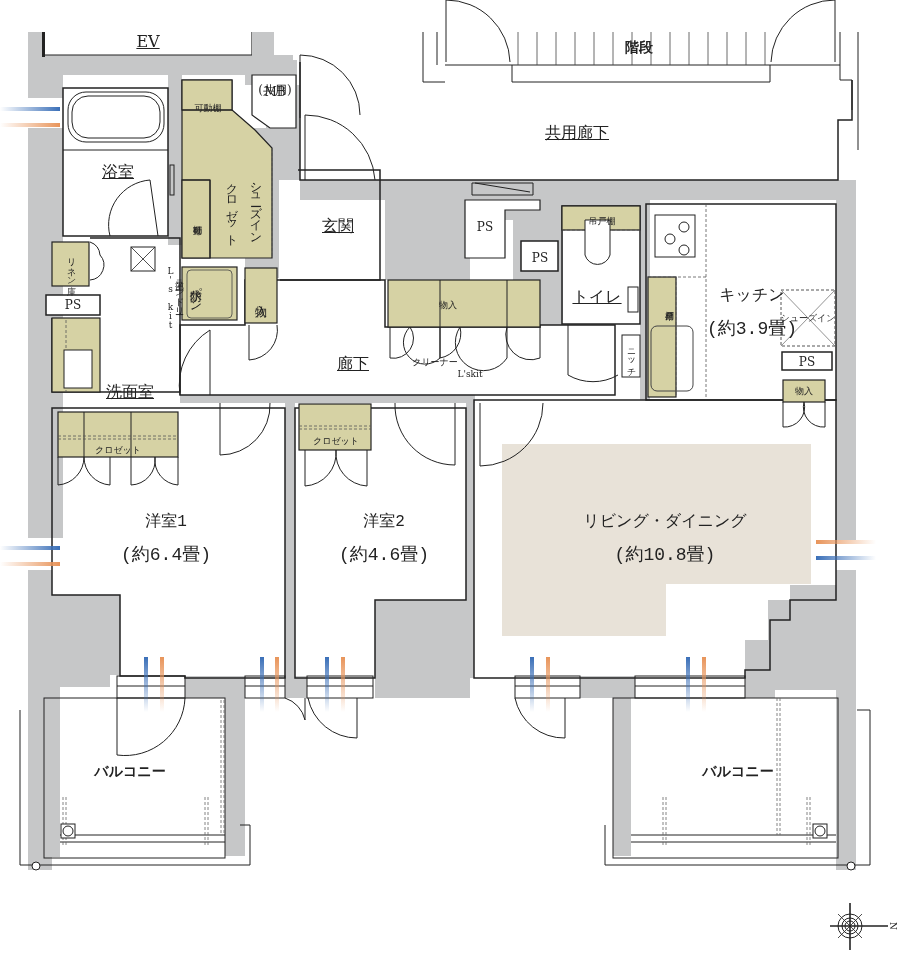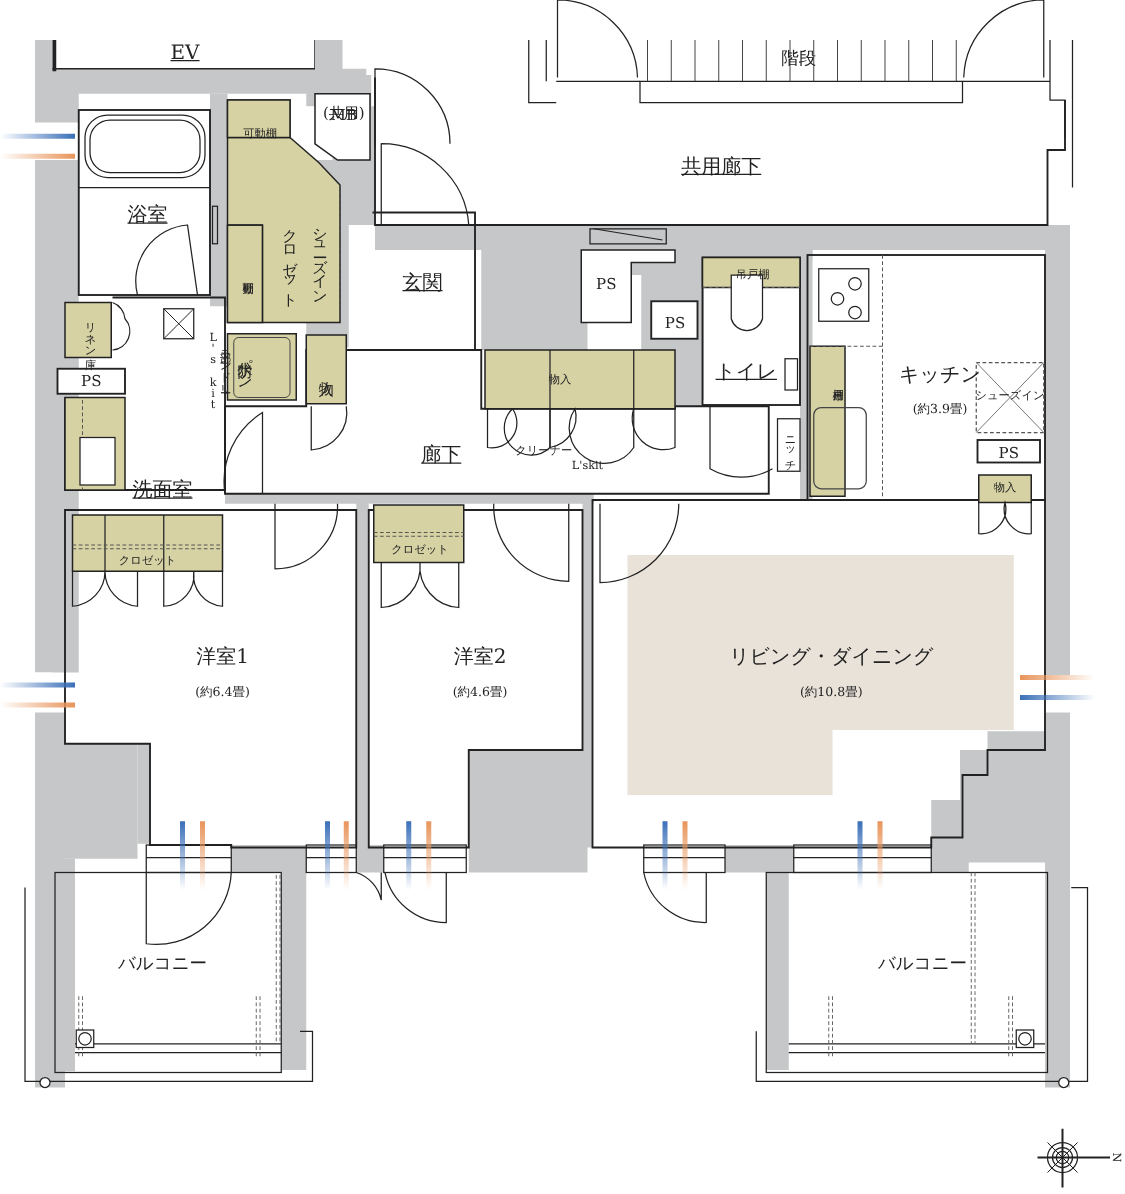--- a/index.html
+++ b/index.html
@@ -2,27 +2,27 @@
 <html><head>
 <meta charset="utf-8">
 <style>
   html, body { margin:0; padding:0; background:#ffffff; }
   body { width:900px; height:955px; position:relative; overflow:hidden;
          font-family:"DejaVu Serif","Liberation Serif",serif; color:#222; }
   svg.plan { position:absolute; left:0; top:0; }
   .lbl { position:absolute; white-space:nowrap; color:#222; line-height:1; }
   .lbl.c { transform:translate(-50%,-50%); text-align:center; }
   .big { font-size:16px;text-decoration:underline; }
-  .mid { font-size:14px; }
+  .mid { font-size:14px;font-weight:bold; }
   .sm  { font-size:12px; }
   .xs  { font-size:9px; }
   .vert { writing-mode:vertical-rl; text-orientation:upright; letter-spacing:-1px; }
   .room-name { font-size:16px; }
-  .room-area { font-size:10px; margin-top:10px; }
-  .room-block { position:absolute; transform:translate(-50%,-50%); text-align:center; }
+  .room-area { font-size:18px; margin-top:10px; }
+  .room-block { position:absolute; transform:translate(-50%,-50%); text-align:center;font-family:Liberation Mono, monospace; }
 </style>
 </head>
 <body>
 
 <svg class="plan" width="900" height="955" viewBox="0 0 900 955">
   <defs>
     <linearGradient id="vb" x1="0" y1="0" x2="0" y2="1">
       <stop offset="0" stop-color="#3a6fb8"></stop>
         <stop offset="1" stop-color="#3a6fb8" stop-opacity="0"></stop>
     </linearGradient>
@@ -368,21 +368,21 @@
 <div class="lbl c big" style="left:118px;top:172px">浴室</div>
 <div class="lbl c big" style="left:130px;top:392px">洗面室</div>
 <div class="lbl c big" style="left:338px;top:226px">玄関</div>
 <div class="lbl c big" style="left:353px;top:364px">廊下</div>
 <div class="lbl c big" style="left:597px;top:297px">トイレ</div>
 
 <div class="room-block" style="left:752px;top:312px">
   <div class="room-name">キッチン</div>
   <div class="room-area">(約3.9畳)</div>
 </div>
-<div class="room-block" style="left:178px;top:538px">
+<div class="room-block" style="left:166px;top:538px">
   <div class="room-name">洋室1</div>
   <div class="room-area">(約6.4畳)</div>
 </div>
 <div class="room-block" style="left:384px;top:538px">
   <div class="room-name">洋室2</div>
   <div class="room-area">(約4.6畳)</div>
 </div>
 <div class="room-block" style="left:665px;top:538px">
   <div class="room-name">リビング・ダイニング</div>
   <div class="room-area">(約10.8畳)</div>

